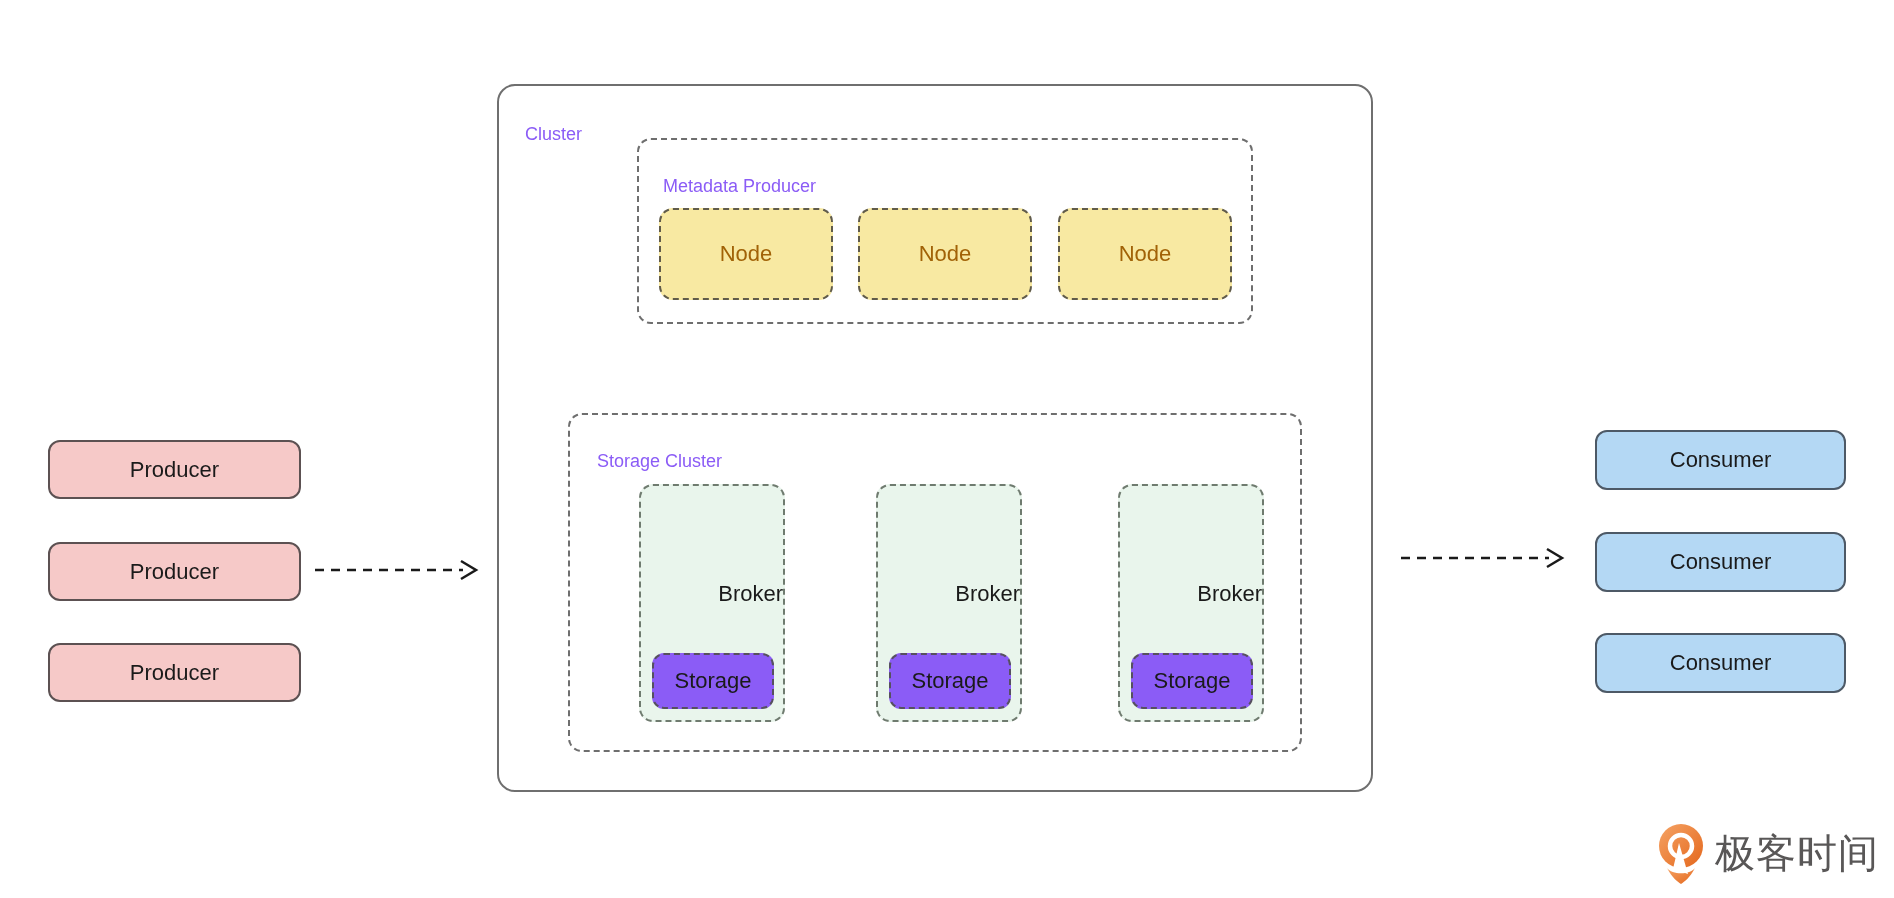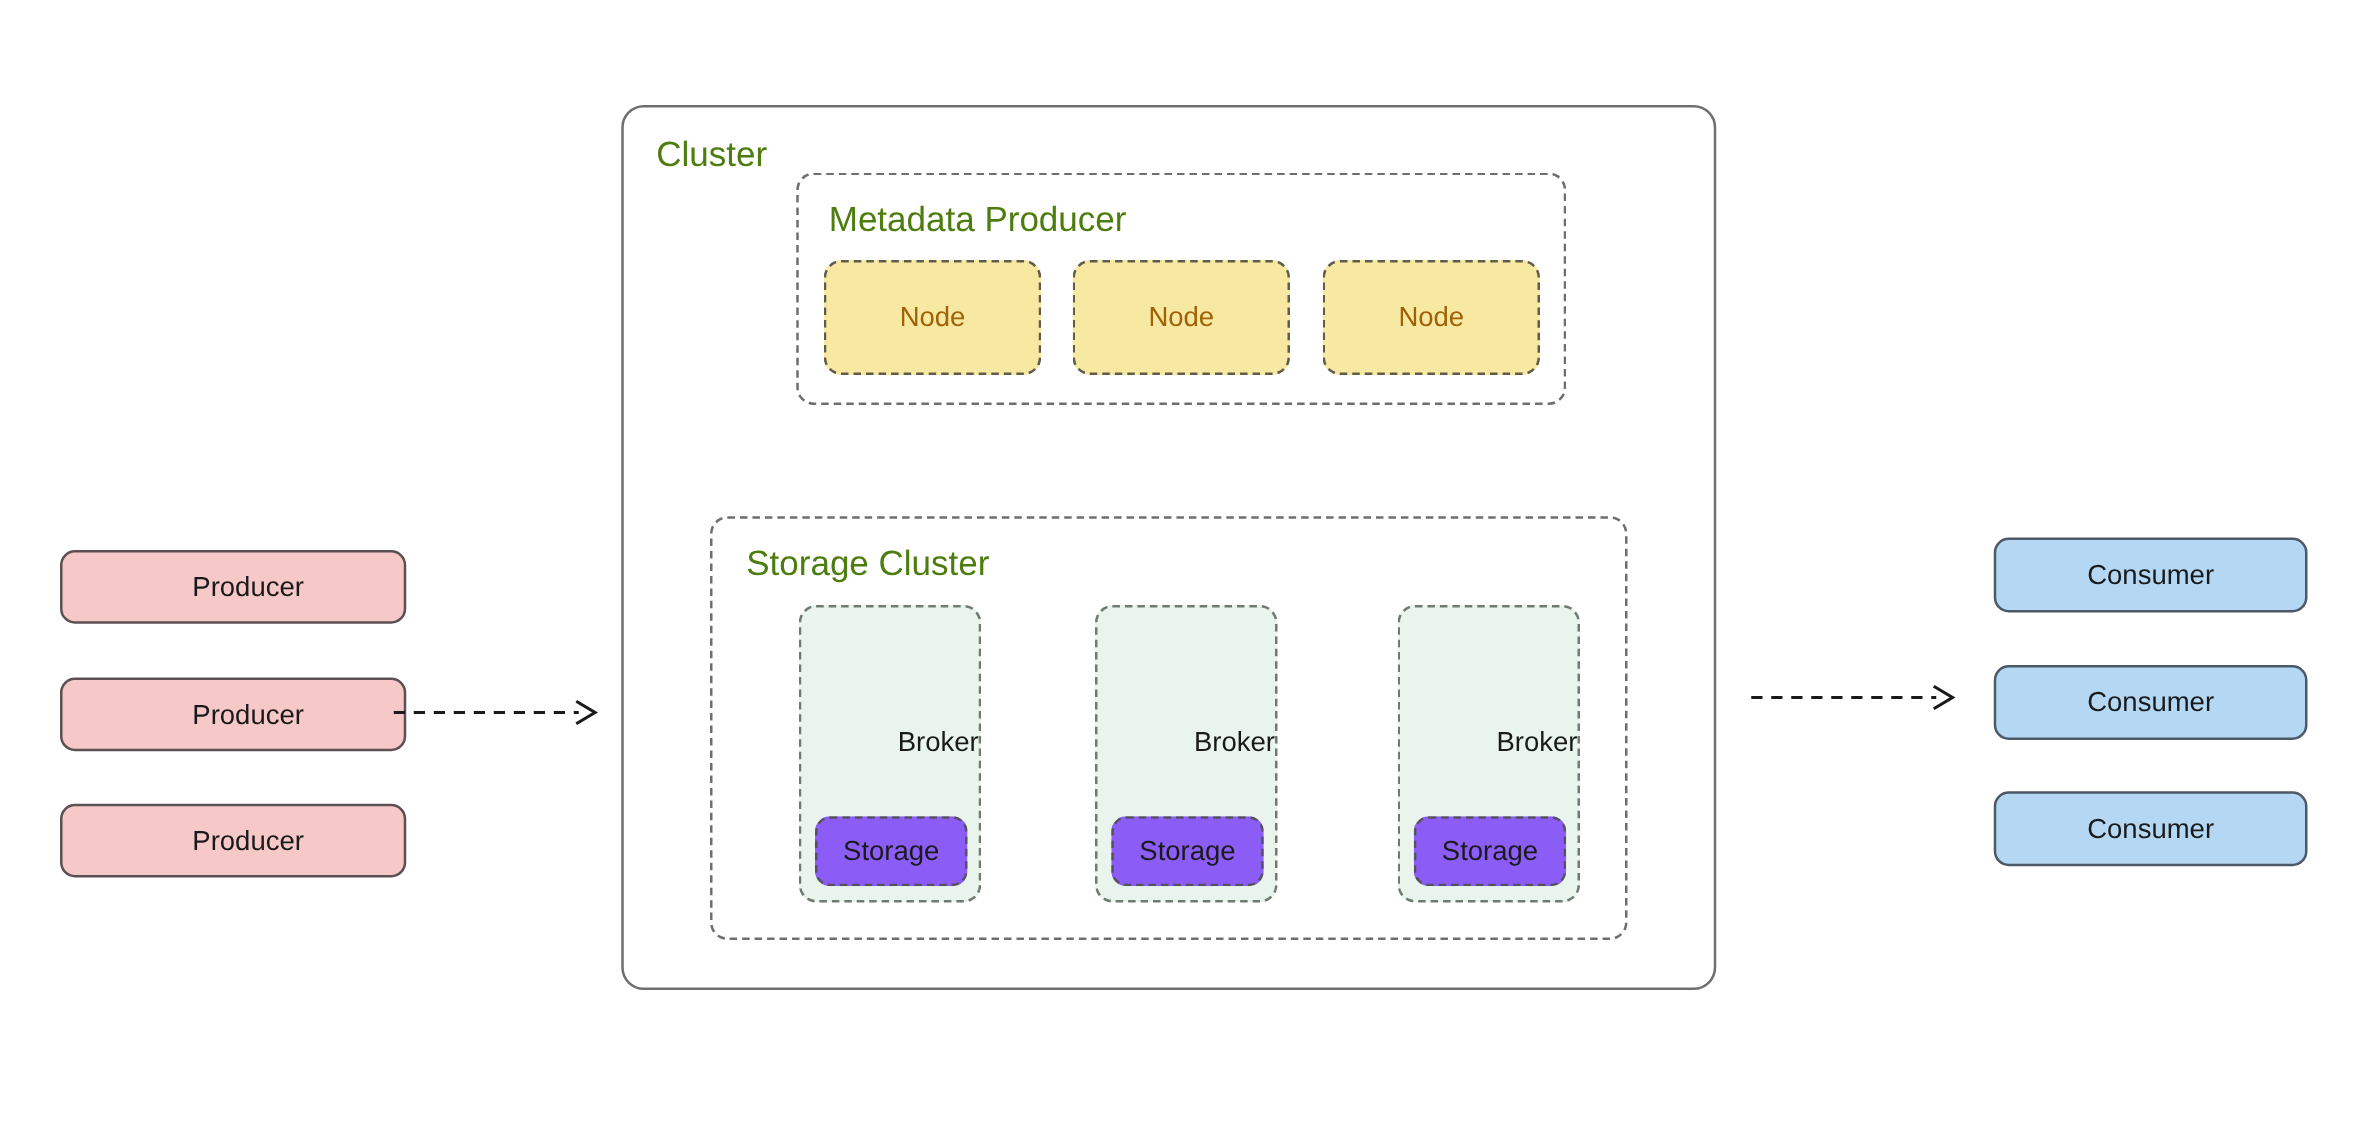--- a/index.html
+++ b/index.html
@@ -20,41 +20,41 @@
     align-items: center;
     justify-content: center;
     border-radius: 12px;
     font-size: 22px;
     color: #1a1a1a;
   }
   .producer {
     left: 48px; width: 249px; height: 55px;
     background: #f6c9c8;
     border: 2px solid #5c5152;
-    padding-left: 24px;
   }
   .consumer {
     left: 1595px; width: 247px; height: 56px;
     background: #b4d8f4;
     border: 2px solid #4d5966;
   }
 
   
   .cluster {
     position: absolute;
     left: 497px; top: 84px; width: 872px; height: 704px;
     background: #ffffff;
     border: 2px solid #6f6f6f;
     border-radius: 18px;
   }
   .group-label {
     position: absolute;
-    font-size: 28px;
-    color: #4d7c0f;
+    font-size: 18px;
+    color: #8b5cf6;
     white-space: nowrap;
+    margin-top: 16px;
   }
 
   .metadata-service {
     position: absolute;
     left: 637px; top: 138px; width: 612px; height: 182px;
     border: 2px dashed #6e6e6e;
     border-radius: 14px;
     background: #ffffff;
   }
   .node {
@@ -164,14 +164,30 @@
 
   <svg class="arrow-svg" style="left:1399px; top:544px;" width="168" height="28">
     <line x1="2" y1="14" x2="150" y2="14" stroke="#1a1a1a" stroke-width="2.5" stroke-dasharray="9 7"></line>
     <polyline points="148,5 163,14 148,23" fill="none" stroke="#1a1a1a" stroke-width="2.5"></polyline>
   </svg>
 
   <div class="endpoint consumer" style="top:430px">Consumer</div>
   <div class="endpoint consumer" style="top:532px">Consumer</div>
   <div class="endpoint consumer" style="top:633px">Consumer</div>
 
+  <div class="brand">
+    <svg width="50" height="62" viewBox="0 0 50 62">
+      <defs>
+        <linearGradient id="gk-grad" x1="0" y1="0" x2="1" y2="1">
+          <stop offset="0" stop-color="#f5a365"></stop>
+          <stop offset="1" stop-color="#e4671c"></stop>
+        </linearGradient>
+      </defs>
+      <circle cx="25" cy="24" r="22" fill="url(#gk-grad)"></circle>
+      <path d="M 11 46 C 16 53 34 53 39 46 C 33 57 29 59 25 62 C 21 59 17 57 11 46 Z" fill="url(#gk-grad)"></path>
+      <circle cx="25" cy="24" r="11" fill="none" stroke="#ffffff" stroke-width="4.5"></circle>
+      <line x1="25" y1="11" x2="25" y2="19" stroke="url(#gk-grad)" stroke-width="4"></line>
+      <path d="M 23 21 L 32 52 L 17 47 Z" fill="#ffffff"></path>
+    </svg>
+    <span class="brand-name">极客时间</span>
+  </div>
 
 </div>
 
 </body></html>

